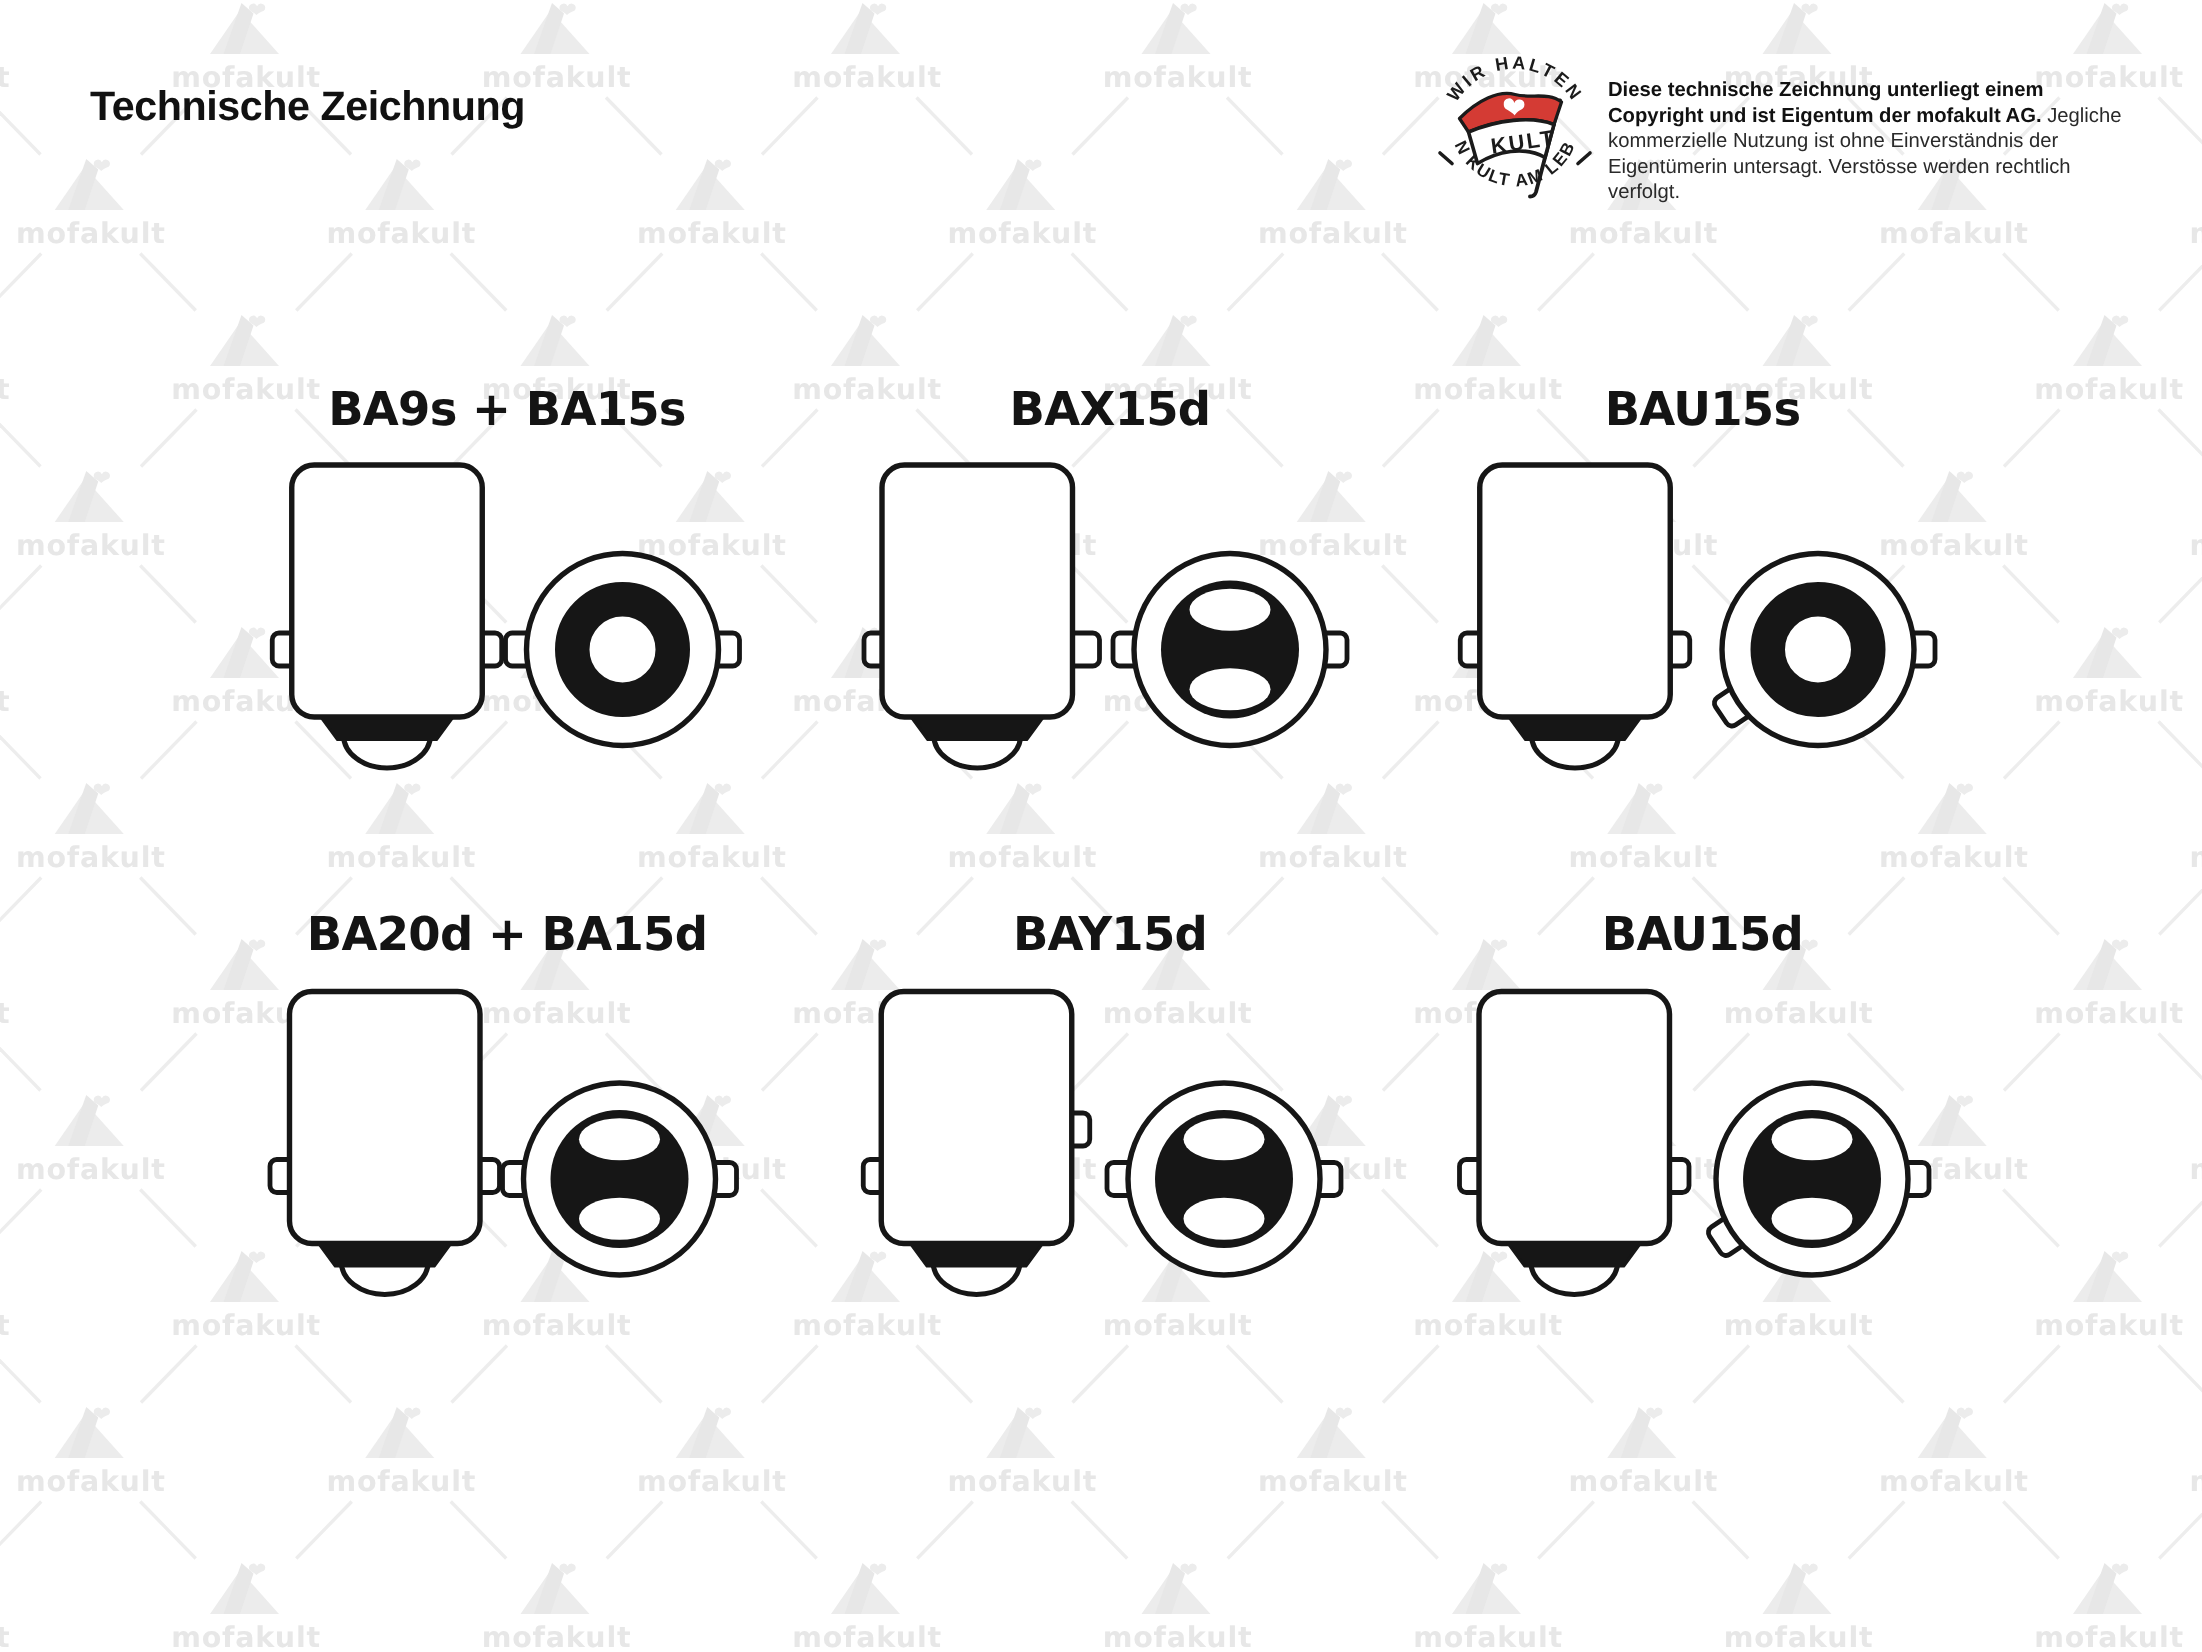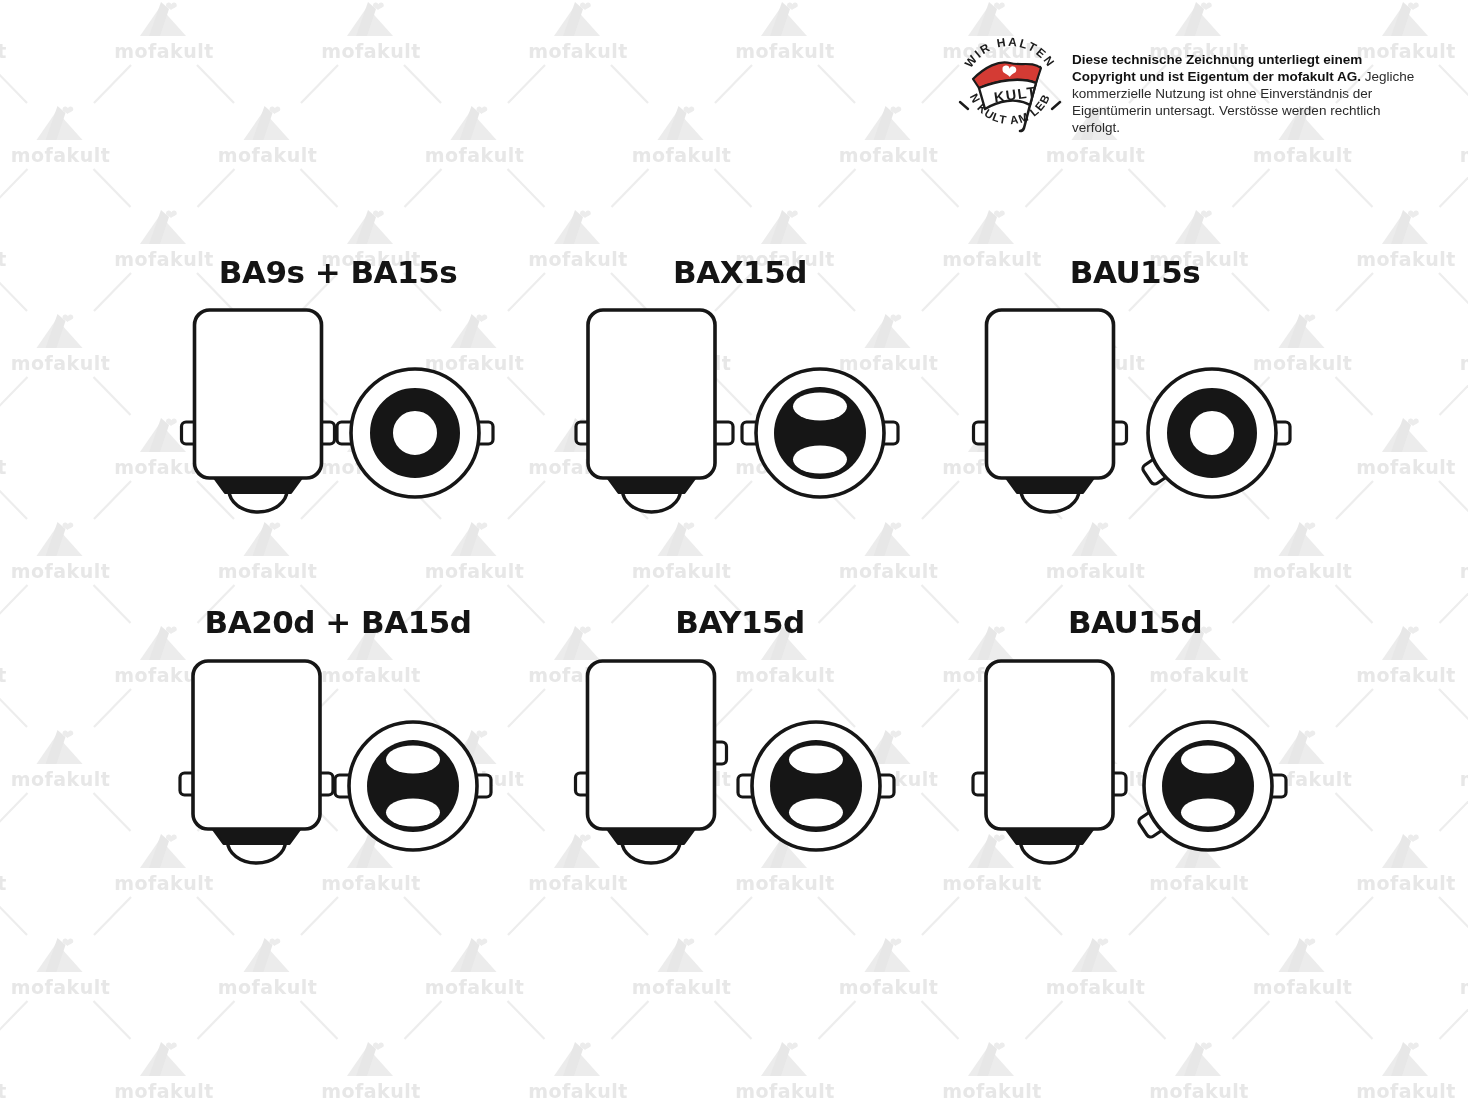--- a/index.html
+++ b/index.html
@@ -978,20 +978,21 @@
         <line x1="-33" y1="13" x2="-70" y2="51" stroke="#ededed" stroke-width="2.2"></line>
         <g transform="translate(0,-34)">
           <path d="M -24,18 L -4,-11 L 22,18 Z" fill="#ececec"></path>
           <path d="M -15,18 L -3,-16 L 5,-9 L -4,18 Z" fill="#e7e7e7"></path>
           <path d="M 7,-8 C 4,-11 2,-10 2,-13 a 2.8,2.8 0 0 1 5.4,-0.8 a 2.8,2.8 0 0 1 5.4,0.8 c 0,3 -2.4,2 -5.8,5 z" fill="#ececec"></path>
         </g>
         <text x="0" y="6" text-anchor="middle" font-size="19" font-weight="bold" fill="#e7e7e7" font-family="&quot;DejaVu Sans&quot;, sans-serif" letter-spacing="0.5">mofakult</text>
       </g>
     </svg>
 
+  <h1 class="page-title">Technische Zeichnung</h1>
 
   <div class="logo-wrap">
     <svg width="114" height="114" viewBox="0 0 114 114">
       <defs>
         <path id="arcTop" d="M 12,64 A 45,45 0 0 1 102,64"></path>
         <path id="arcBottom" d="M 16,67 A 43,43 0 0 0 98,67"></path>
       </defs>
       <text class="logo-arc-text" font-size="12" letter-spacing="2">
         <textPath href="#arcTop" startOffset="50%" text-anchor="middle">WIR HALTEN</textPath>
       </text>

